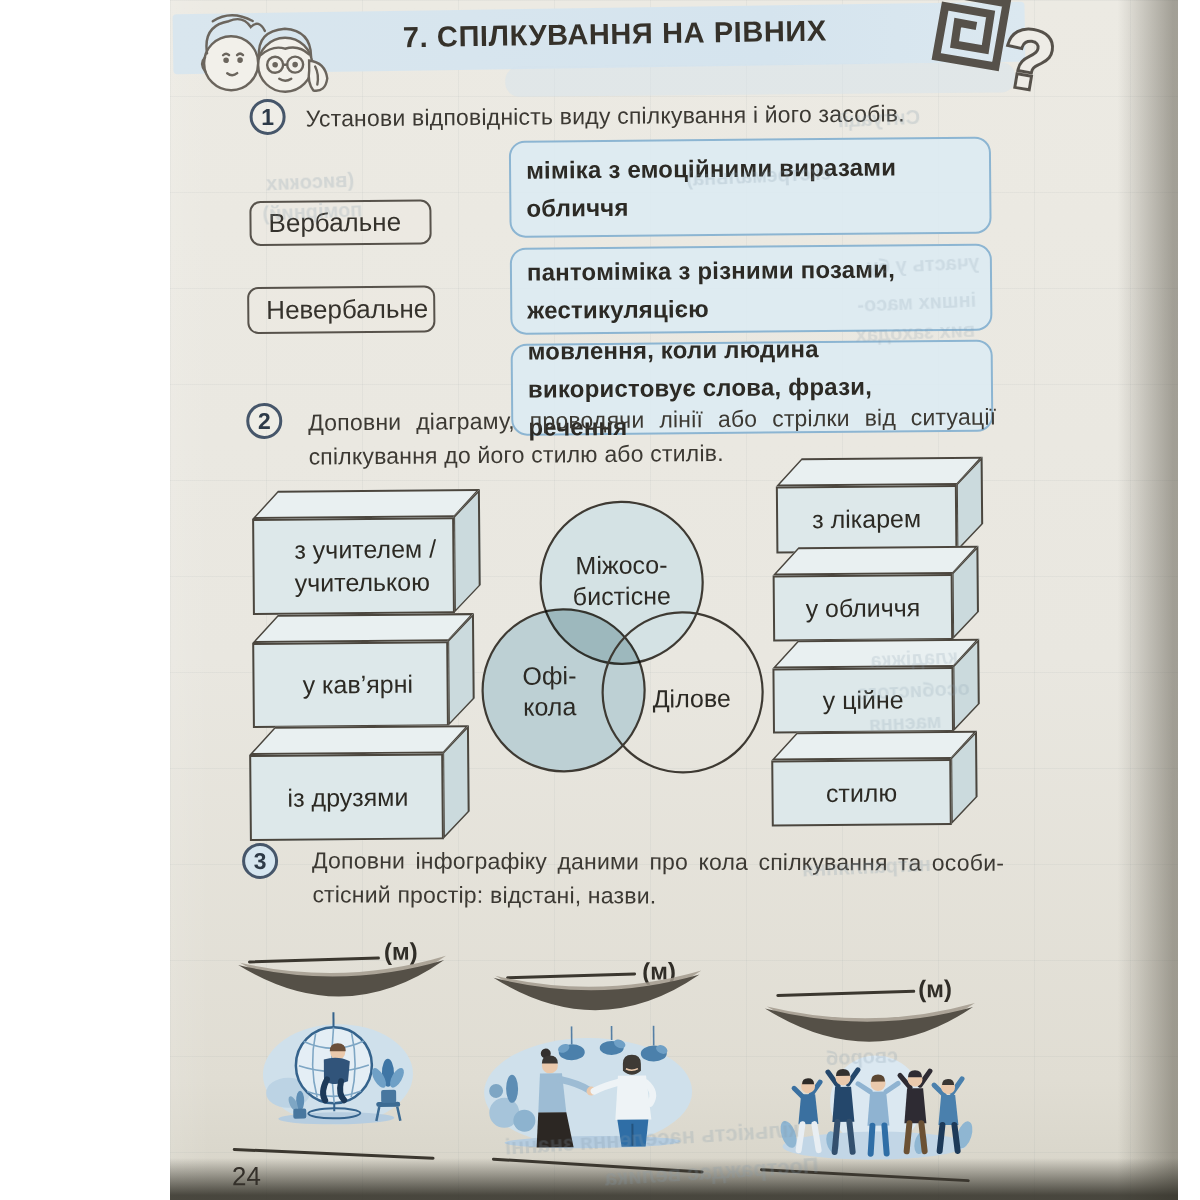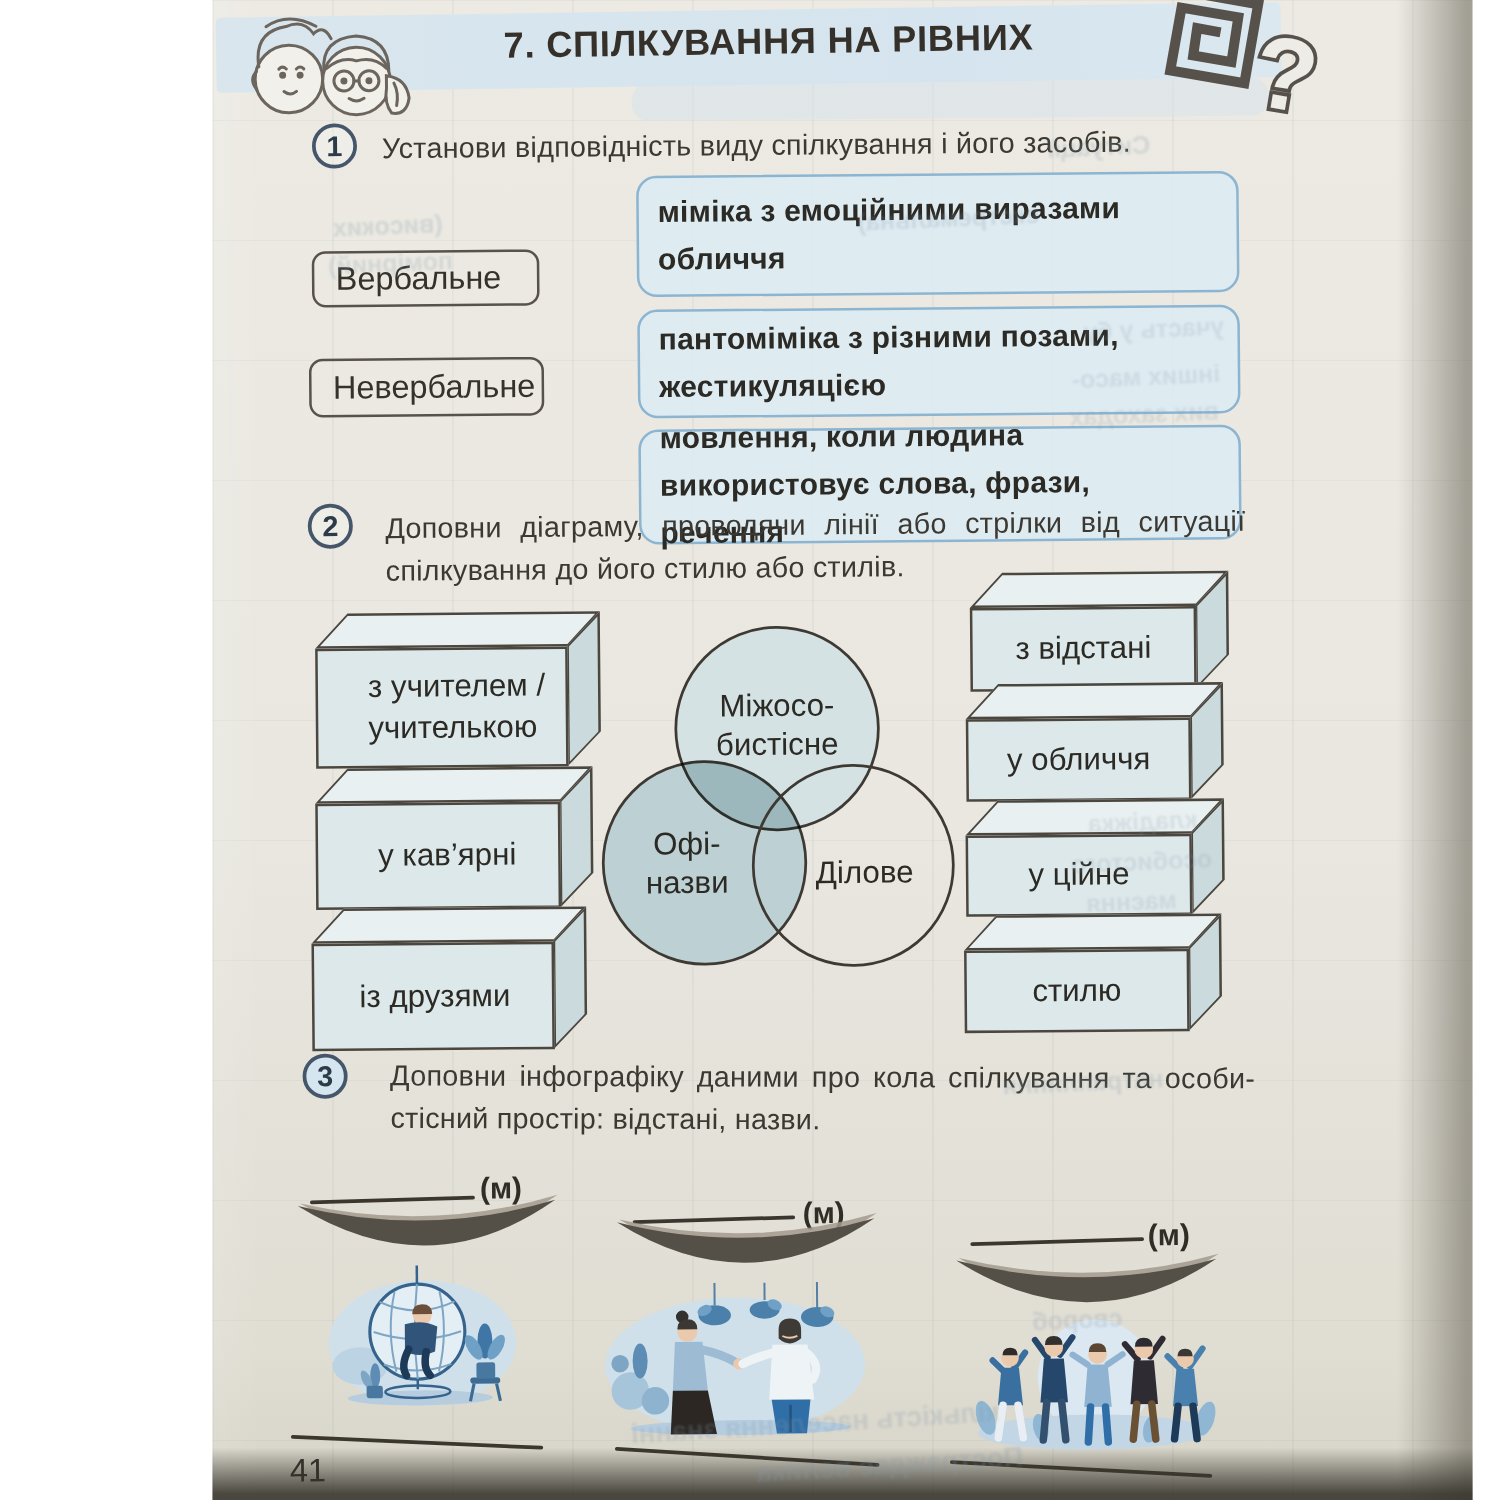--- a/index.html
+++ b/index.html
@@ -179,30 +179,30 @@
       <circle cx="152" cy="88" r="81" fill="#d4e2e4" stroke="#3e3a33" stroke-width="2.2" style="mix-blend-mode:multiply"></circle>
       <circle cx="93" cy="195" r="81" fill="#bdd0d4" stroke="#3e3a33" stroke-width="2.2" style="mix-blend-mode:multiply"></circle>
       <circle cx="212" cy="198" r="80" fill="none" stroke="#3e3a33" stroke-width="2.2"></circle>
     </svg>
     <div class="venn-label" style="left:382px;top:550px;width:140px">
       <span>Міжосо-</span><br>
       <span>бистісне</span>
     </div>
     <div class="venn-label" style="left:318px;top:660px;width:122px">
       <span>Офі-</span><br>
-      <span>назви</span>
+      <span>кола</span>
     </div>
     <div class="venn-label" style="left:465px;top:684px;width:112px">Ділове</div>
 
     <div class="box3d" style="left:607px;top:460px;width:207px;height:95px">
       <div class="b3-top" style="left:0;width:181px"></div>
       <div class="b3-side" style="left:180px;height:67px"></div>
       <div class="b3-front" style="width:181px;height:67px"></div>
       <div class="b3-label center" style="width:181px;height:67px">
-        <span>з відстані</span>
+        <span>з лікарем</span>
       </div>
     </div>
     <div class="box3d" style="left:603px;top:549px;width:206px;height:94px">
       <div class="b3-top" style="left:0;width:180px"></div>
       <div class="b3-side" style="left:179px;height:66px"></div>
       <div class="b3-front" style="width:180px;height:66px"></div>
       <div class="b3-label center" style="width:180px;height:66px">
         <span>у обличчя</span>
       </div>
     </div>
@@ -348,21 +348,21 @@
       <path d="M137 82 L134 110 M149 82 L152 110" stroke="#6b5134" stroke-width="6" stroke-linecap="round"></path>
 
       <path d="M162 44 L172 54 M190 38 L180 52" stroke="#4a80ad" stroke-width="5" stroke-linecap="round"></path>
       <circle cx="176" cy="46" r="7" fill="#eac9ac"></circle>
         <path d="M170 44 Q170 38 176 38 Q182 38 182 44 Z" fill="#3a3734"></path>
       <path d="M169 54 L183 54 L186 84 L166 84 Z" fill="#4a80ad"></path>
       <path d="M170 84 L167 110 M182 84 L185 110" stroke="#1d3a59" stroke-width="6" stroke-linecap="round"></path>
     </svg>
     <div class="blank-line" style="left:585px;top:1176px;width:210px;transform:rotate(3.5deg)"></div>
 
-    <div class="pagenum" style="left:57px;top:1158px">41</div>
+    <div class="pagenum" style="left:57px;top:1158px">24</div>
 
     <div class="ghost" style="left:672px;top:110px">Ситуації</div>
     <div class="ghost" style="left:100px;top:168px">(високих</div>
     <div class="ghost" style="left:96px;top:198px">помірний)</div>
     <div class="ghost" style="left:520px;top:166px">екстремальна)</div>
     <div class="ghost over" style="left:700px;top:256px">участь у бу</div>
     <div class="ghost over" style="left:690px;top:294px">інших масо-</div>
     <div class="ghost over" style="left:688px;top:324px">вих заходах</div>
     <div class="ghost over" style="left:700px;top:650px">кладіжка</div>
     <div class="ghost over" style="left:686px;top:682px">особистого</div>

